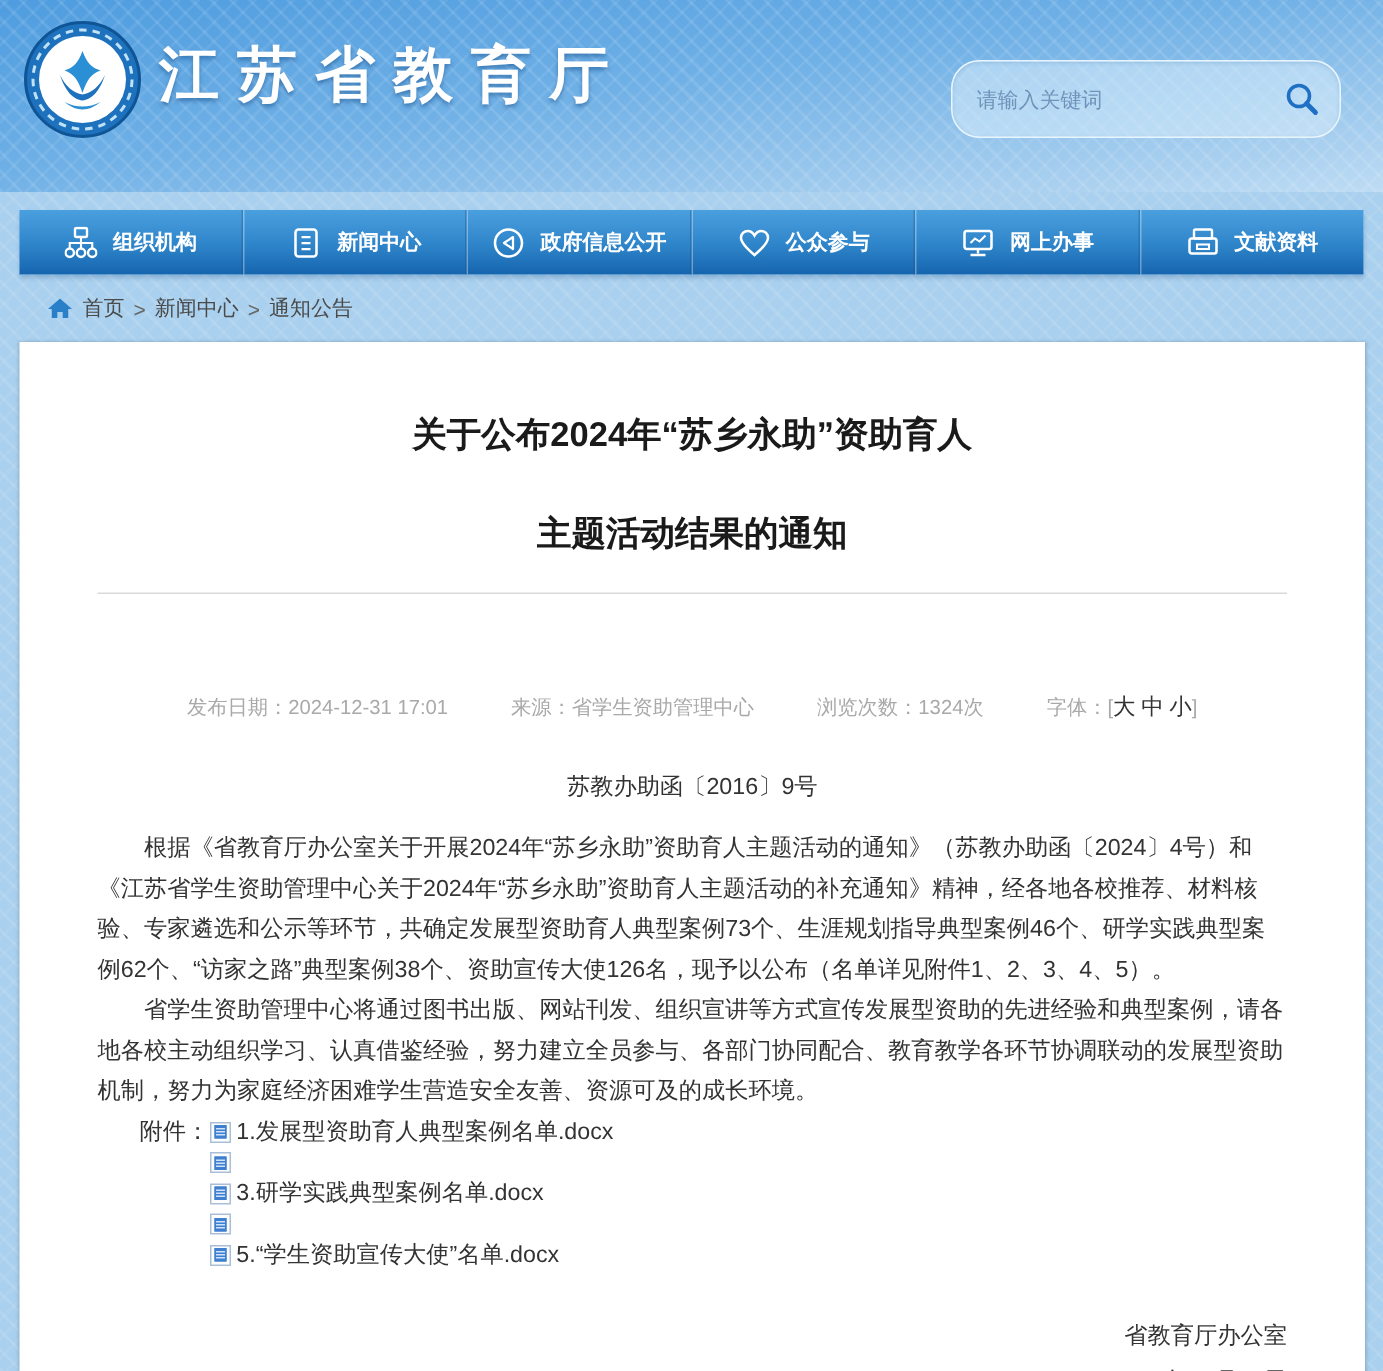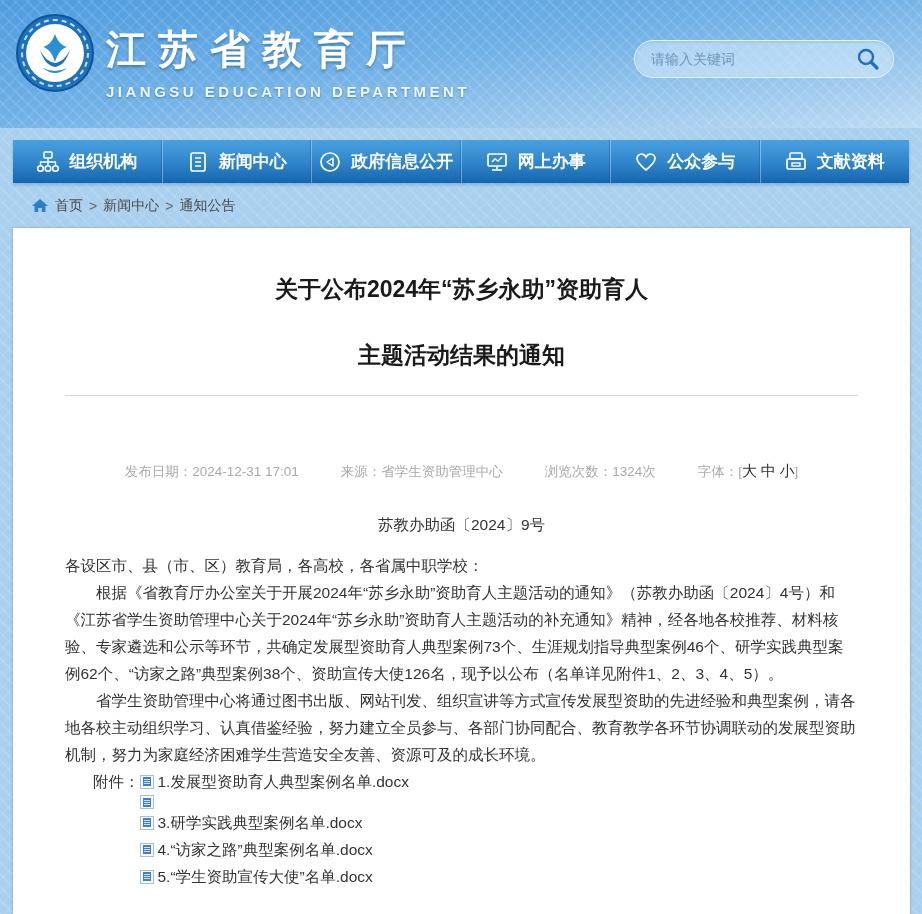--- a/index.html
+++ b/index.html
@@ -24,41 +24,41 @@
   .brand-text { margin-left:12px; margin-top:8px; }
   .brand-cn {
     color:#fff; font-size:40px; font-weight:bold; letter-spacing:12px;
     text-shadow:0 2px 3px rgba(22,80,140,.55); white-space:nowrap;
   }
   .brand-en {
     color:#f2f9ff; font-size:15px; font-weight:bold; letter-spacing:3.5px; margin-top:6px;
     text-shadow:0 1px 2px rgba(22,80,140,.5); white-space:nowrap;
   }
   .search-box {
-    position:absolute; right:28px; top:40px; width:260px; height:38px;
+    position:absolute; right:28px; top:40px; width:260px; height:52px;
     border:1px solid #e9f5fd; border-radius:19px;
     background:rgba(215,236,252,.55);
     display:flex; align-items:center; padding:0 12px 0 16px;
     box-shadow:inset 0 1px 3px rgba(30,90,150,.18);
   }
   .search-input {
     flex:1; border:none; outline:none; background:transparent;
     font-size:14px; color:#2b5f93; font-family:inherit;
   }
   .search-input::placeholder { color:#6f94ba; }
   .search-btn { border:none; background:transparent; cursor:pointer; width:26px; height:26px; padding:0; }
   
   .main-nav {
     margin:12px 13px 0 13px; height:43px; display:flex;
     background:linear-gradient(180deg, #4aa0de 0%, #2e84c9 55%, #1565ae 100%);
     box-shadow:0 2px 3px rgba(30,80,140,.25);
   }
   .nav-item {
     flex:1; display:flex; align-items:center; justify-content:center; gap:10px;
-    color:#fff; font-size:17px; font-weight:bold; cursor:pointer; white-space:nowrap;
+    color:#fff; font-size:14px; font-weight:bold; cursor:pointer; white-space:nowrap;
   }
   .nav-item + .nav-item { border-left:1px solid rgba(255,255,255,.35); box-shadow:-1px 0 0 rgba(20,80,140,.35); }
   .nav-icon { width:22px; height:22px; display:inline-flex; }
   
   .breadcrumb {
     height:45px; display:flex; align-items:center; padding-left:32px;
     font-size:14px; color:#4a4a4a;
   }
   .crumb { color:#4a4a4a; cursor:pointer; }
   .crumb-sep { margin:0 6px; color:#666; }
@@ -106,21 +106,20 @@
       <circle cx="39" cy="39" r="38" fill="#1d71bd"></circle>
       <circle cx="39" cy="39" r="38" fill="none" stroke="#0f5596" stroke-width="2"></circle>
       <circle cx="39" cy="39" r="33" fill="none" stroke="#bfe2f6" stroke-width="2" stroke-dasharray="5 4"></circle>
       <circle cx="39" cy="39" r="29" fill="#ffffff"></circle>
       <path d="M39 20 C36 28 33 31 27 33 C33 35 36 39 39 48 C42 39 45 35 51 33 C45 31 42 28 39 20 Z" fill="#2a8fd4"></path>
       <path d="M24 36 C28 44 33 48 39 49 C45 48 50 44 54 36 C50 48 45 52 39 53 C33 52 28 48 24 36 Z" fill="#1d71bd"></path>
       <path d="M27 54 Q39 60 51 54 Q39 64 27 54 Z" fill="#2a8fd4"></path>
     </svg>
     <div class="brand-text">
       <div class="brand-cn">江苏省教育厅</div>
-      <div class="brand-en">JIANGSU EDUCATION DEPARTMENT</div>
     </div>
   </div>
   <div class="search-box">
     <input class="search-input" type="text" placeholder="请输入关键词" style="">
     <button class="search-btn" aria-label="search">
       <svg viewBox="0 0 26 26" width="26" height="26">
         <circle cx="11" cy="11" r="7" fill="none" stroke="#1f6fc5" stroke-width="2.4"></circle>
         <line x1="16" y1="16" x2="22" y2="22" stroke="#1f6fc5" stroke-width="3.2" stroke-linecap="round"></line>
       </svg>
     </button>
@@ -149,32 +148,32 @@
   </div>
   <div class="nav-item">
     <svg class="nav-icon" viewBox="0 0 22 22">
       <circle cx="11" cy="11" r="9" fill="none" stroke="#fff" stroke-width="1.7"></circle>
       <path d="M14 7 L8 11 L14 15 Z" fill="none" stroke="#fff" stroke-width="1.5" stroke-linejoin="round"></path>
     </svg>
     <span>政府信息公开</span>
   </div>
   <div class="nav-item">
     <svg class="nav-icon" viewBox="0 0 22 22">
+      <path d="M11 19 C5 14 2 10.5 2 7.5 C2 5 4 3 6.5 3 C8.5 3 10 4.2 11 6 C12 4.2 13.5 3 15.5 3 C18 3 20 5 20 7.5 C20 10.5 17 14 11 19 Z" fill="none" stroke="#fff" stroke-width="1.7"></path>
+    </svg>
+    <span>公众参与</span>
+  </div>
+  <div class="nav-item">
+    <svg class="nav-icon" viewBox="0 0 22 22">
       <rect x="2" y="3" width="18" height="12" rx="1.5" fill="none" stroke="#fff" stroke-width="1.7"></rect>
       <line x1="11" y1="15" x2="11" y2="18" stroke="#fff" stroke-width="1.6"></line>
       <line x1="6" y1="19" x2="16" y2="19" stroke="#fff" stroke-width="1.6"></line>
       <path d="M6 11 L9 8 L12 10 L16 6" fill="none" stroke="#fff" stroke-width="1.4"></path>
     </svg>
     <span>网上办事</span>
-  </div>
-  <div class="nav-item">
-    <svg class="nav-icon" viewBox="0 0 22 22">
-      <path d="M11 19 C5 14 2 10.5 2 7.5 C2 5 4 3 6.5 3 C8.5 3 10 4.2 11 6 C12 4.2 13.5 3 15.5 3 C18 3 20 5 20 7.5 C20 10.5 17 14 11 19 Z" fill="none" stroke="#fff" stroke-width="1.7"></path>
-    </svg>
-    <span>公众参与</span>
   </div>
   <div class="nav-item">
     <svg class="nav-icon" viewBox="0 0 22 22">
       <rect x="5" y="2" width="12" height="6" rx="1" fill="none" stroke="#fff" stroke-width="1.6"></rect>
       <rect x="2" y="8" width="18" height="10" rx="1.5" fill="none" stroke="#fff" stroke-width="1.7"></rect>
       <rect x="7" y="12" width="8" height="3" fill="none" stroke="#fff" stroke-width="1.4"></rect>
     </svg>
     <span>文献资料</span>
   </div>
 </nav>
@@ -200,22 +199,21 @@
   <div class="meta-row">
     <span class="meta-item"><span>发布日期：</span><span>2024-12-31 17:01</span></span>
     <span class="meta-item"><span>来源：</span><span>省学生资助管理中心</span></span>
     <span class="meta-item"><span>浏览次数：</span><span>1324次</span></span>
     <span class="meta-item font-sizer">
       <span>字体：</span><span>[</span><span class="fs-opt">大</span> <span class="fs-opt">中</span> <span class="fs-opt">小</span><span>]</span>
     </span>
   </div>
 
   <article class="article-body">
-    <p class="doc-number">苏教办助函〔2024〕9号</p>
-    <p class="salutation">各设区市、县（市、区）教育局，各高校，各省属中职学校：</p>
+    <p class="doc-number">苏教办助函〔2016〕9号</p>
     <p class="para">根据《省教育厅办公室关于开展2024年“苏乡永助”资助育人主题活动的通知》（苏教办助函〔2024〕4号）和《江苏省学生资助管理中心关于2024年“苏乡永助”资助育人主题活动的补充通知》精神，经各地各校推荐、材料核验、专家遴选和公示等环节，共确定发展型资助育人典型案例73个、生涯规划指导典型案例46个、研学实践典型案例62个、“访家之路”典型案例38个、资助宣传大使126名，现予以公布（名单详见附件1、2、3、4、5）。</p>
     <p class="para">省学生资助管理中心将通过图书出版、网站刊发、组织宣讲等方式宣传发展型资助的先进经验和典型案例，请各地各校主动组织学习、认真借鉴经验，努力建立全员参与、各部门协同配合、教育教学各环节协调联动的发展型资助机制，努力为家庭经济困难学生营造安全友善、资源可及的成长环境。</p>
 
     <div class="attachments">
       <span class="att-label">附件：</span>
       <ul class="att-list">
         <li class="att-item">
           <span class="doc-icon">
               <i></i>
             </span>
@@ -229,21 +227,20 @@
         <li class="att-item">
           <span class="doc-icon">
               <i></i>
             </span>
           <span>3.研学实践典型案例名单.docx</span>
         </li>
         <li class="att-item">
           <span class="doc-icon">
               <i></i>
             </span>
-          <span>4.“访家之路”典型案例名单.docx</span>
         </li>
         <li class="att-item">
           <span class="doc-icon">
               <i></i>
             </span>
           <span>5.“学生资助宣传大使”名单.docx</span>
         </li>
       </ul>
     </div>
 

